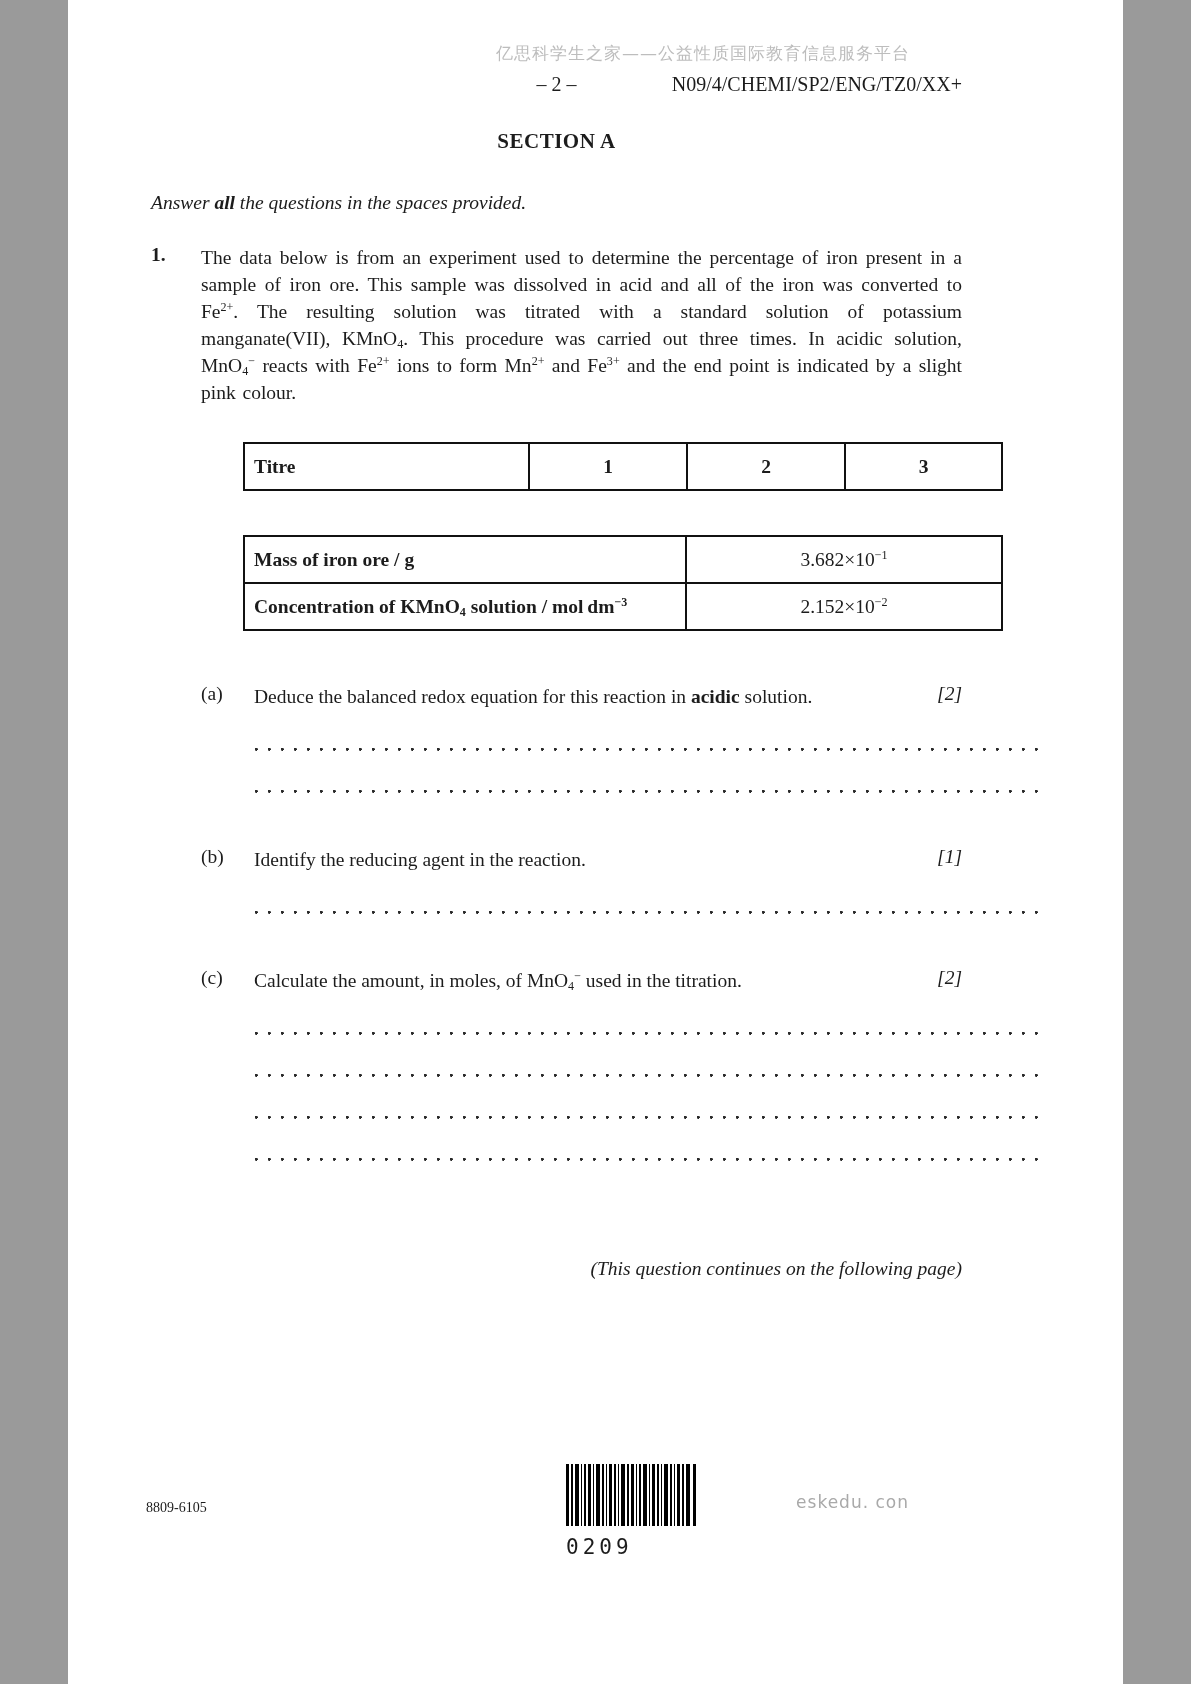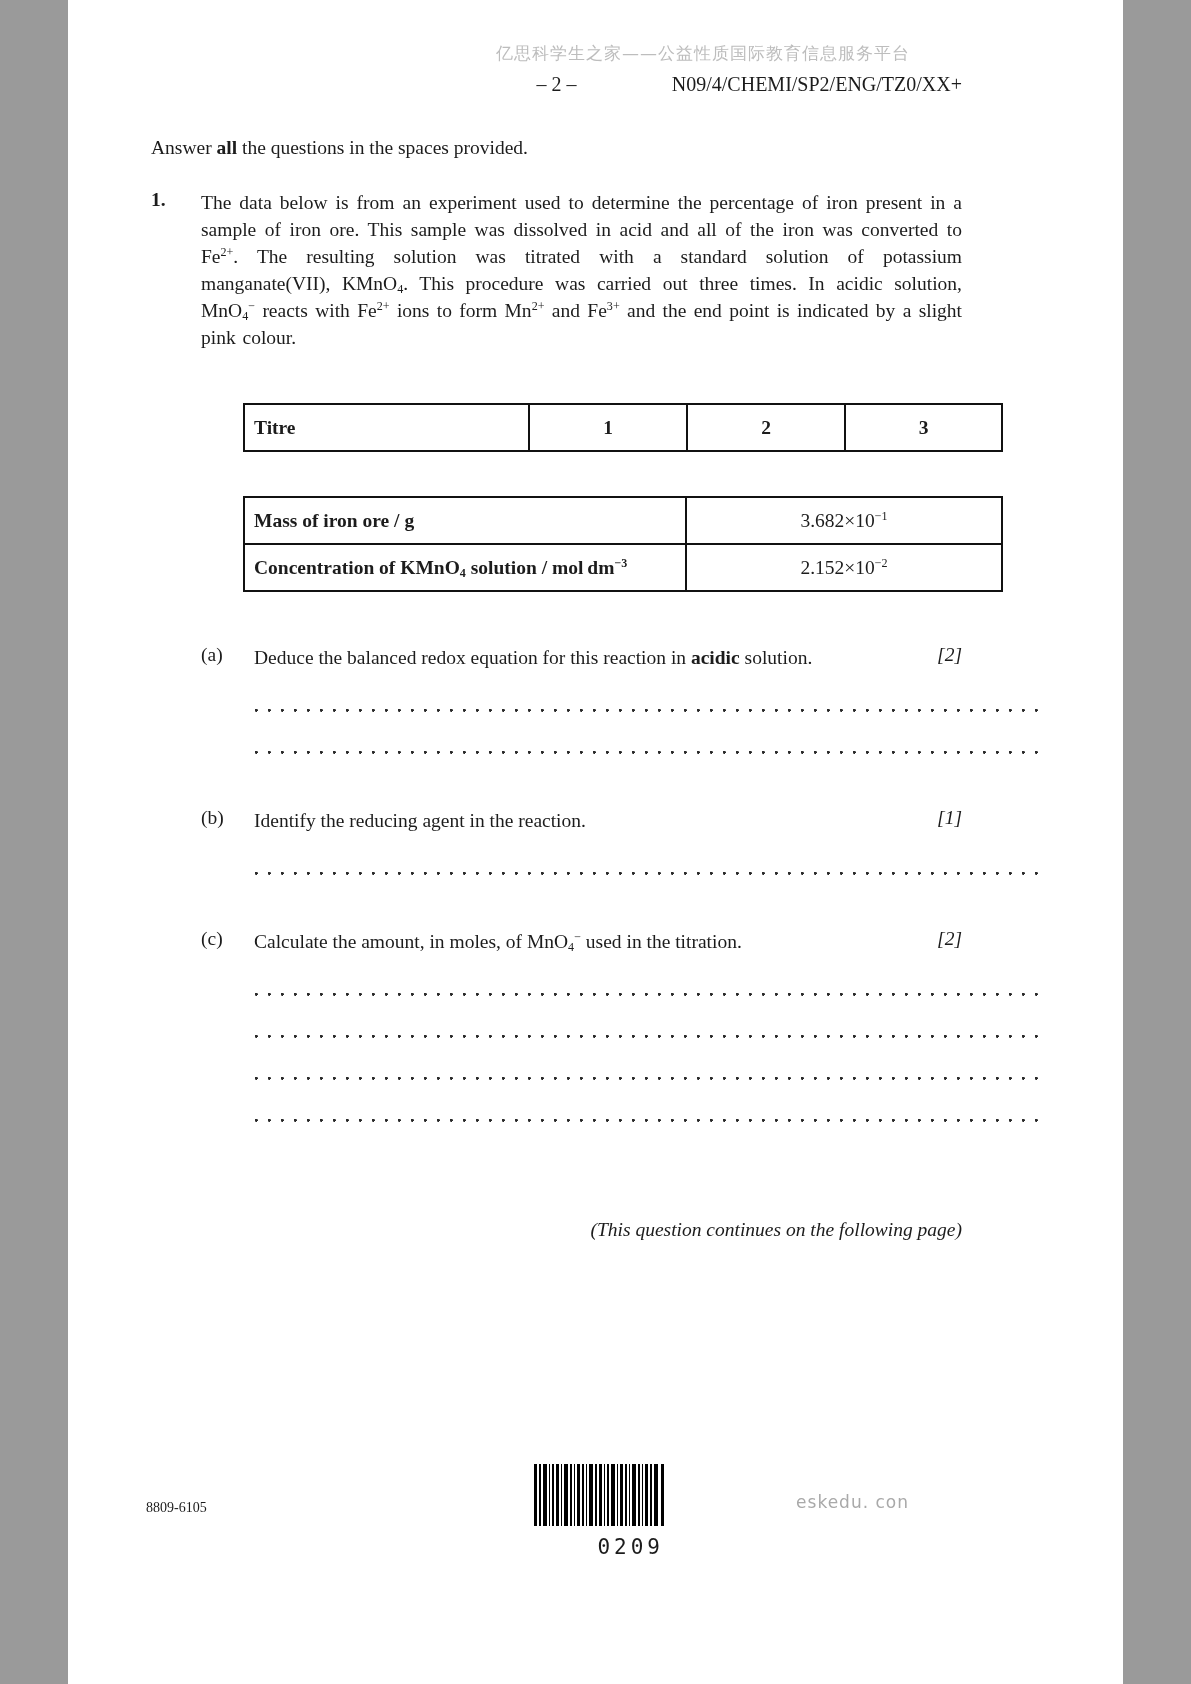--- a/index.html
+++ b/index.html
@@ -24,32 +24,32 @@
     font-size: 17px;
     color: #bdbdbd;
     letter-spacing: 1px;
   }
   .header-line { position: relative; height: 26px; margin-top: 8px; }
   .page-num { position: absolute; left: 0; right: 0; text-align: center; font-size: 20px; }
   .paper-code { position: absolute; right: 0; top: 0; font-size: 20px; }
 
   .section-title { text-align: center; font-weight: bold; font-size: 21px; margin-top: 30px; letter-spacing: 0.5px; }
 
-  .instructions { margin-top: 38px; }
+  .instructions { margin-top: 38px; font-style: italic; }
 
   .q1 { display: flex; margin-top: 30px; }
   .q-num { width: 50px; font-weight: bold; }
   .q-body { flex: 1; text-align: justify; line-height: 27px; word-spacing: 2px; }
 
   sup { font-size: 0.62em; vertical-align: baseline; position: relative; top: -0.55em; line-height: 0; }
   sub { font-size: 0.62em; vertical-align: baseline; position: relative; top: 0.28em; line-height: 0; }
 
   table { border-collapse: collapse; table-layout: fixed; margin-left: 92px; }
   td { border: 2px solid #111; height: 47px; vertical-align: middle; }
-  .titre-table { margin-top: 52px; width: 758px; }
+  .titre-table { margin-top: 36px; width: 758px; }
   .data-table  { margin-top: 44px; width: 758px; }
   td.lbl { font-weight: bold; padding-left: 9px; }
   td.val { text-align: center; }
   td.hdr { font-weight: bold; text-align: center; }
 
   .part { display: flex; margin-left: 50px; margin-top: 52px; }
   .part-letter { width: 53px; }
   .part-text { flex: 1; padding-right: 24px; line-height: 27px; }
   .part-marks { font-style: italic; width: 42px; text-align: right; }
 
@@ -58,21 +58,21 @@
     width: 784px; height: 5px; margin-top: 37px;
     background-image: radial-gradient(circle at 2.2px 2.2px, #2a2a2a 1.35px, transparent 1.7px);
     background-size: 13px 5px;
     background-repeat: repeat-x;
   }
 
   .continuation { margin-top: 96px; text-align: right; font-style: italic; }
 
   
   .footer-doc-code { position: absolute; left: 78px; top: 1500px; font-size: 14px; }
-  .barcode-wrap { position: absolute; left: 466px; top: 1464px; width: 130px; text-align: right; }
+  .barcode-wrap { position: absolute; left: 498px; top: 1464px; width: 130px; text-align: left; }
   .barcode-num {
     display: block; margin-top: 4px;
     font-family: "DejaVu Sans Mono", "Liberation Mono", monospace;
     font-size: 21px; letter-spacing: 4px;
   }
   .footer-site {
     position: absolute; right: 214px; top: 1492px;
     font-family: "DejaVu Sans", "Liberation Sans", sans-serif;
     font-size: 17px; color: #a9a9a9; letter-spacing: 1px; text-align: right;
   }
@@ -85,20 +85,21 @@
 
     <div class="watermark-line">
       <span class="watermark">亿思科学生之家——公益性质国际教育信息服务平台</span>
     </div>
 
     <div class="header-line">
       <span class="page-num">– 2 –</span>
       <span class="paper-code">N09/4/CHEMI/SP2/ENG/TZ0/XX+</span>
     </div>
 
+    <div class="section-title">SECTION A</div>
 
     <div class="instructions"><span>Answer </span><b>all</b><span> the questions in the spaces provided.</span></div>
 
     <div class="q1">
       <div class="q-num">1.</div>
       <div class="q-body"><span>The data below is from an experiment used to determine the percentage of iron present in a sample of iron ore.  This sample was dissolved in acid and all of the iron was converted to Fe</span><sup>2+</sup><span>.  The resulting solution was titrated with a standard solution of potassium manganate(VII), KMnO</span><sub>4</sub><span>.  This procedure was carried out three times.  In acidic solution, MnO</span><sub>4</sub><sup>−</sup><span> reacts with Fe</span><sup>2+</sup><span> ions to form Mn</span><sup>2+</sup><span> and Fe</span><sup>3+</sup><span> and the end point is indicated by a slight pink colour.</span></div>
     </div>
 
     <table class="titre-table">
       <colgroup>

